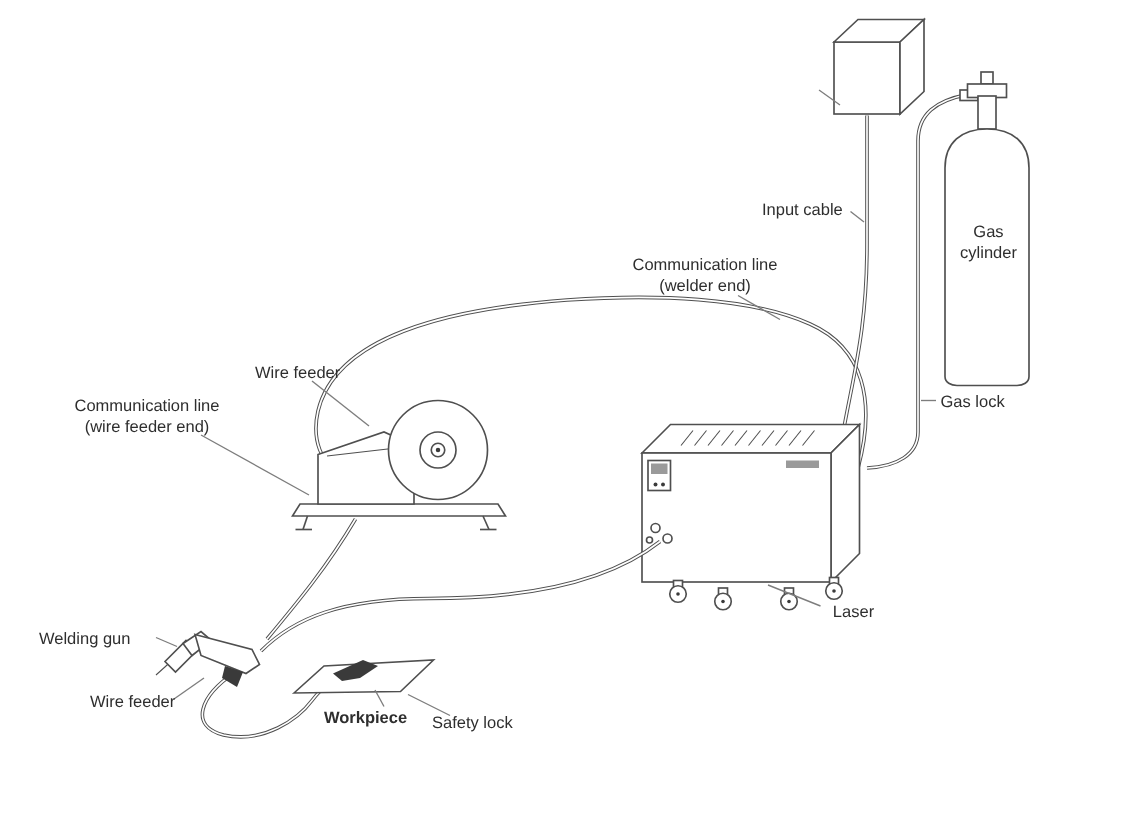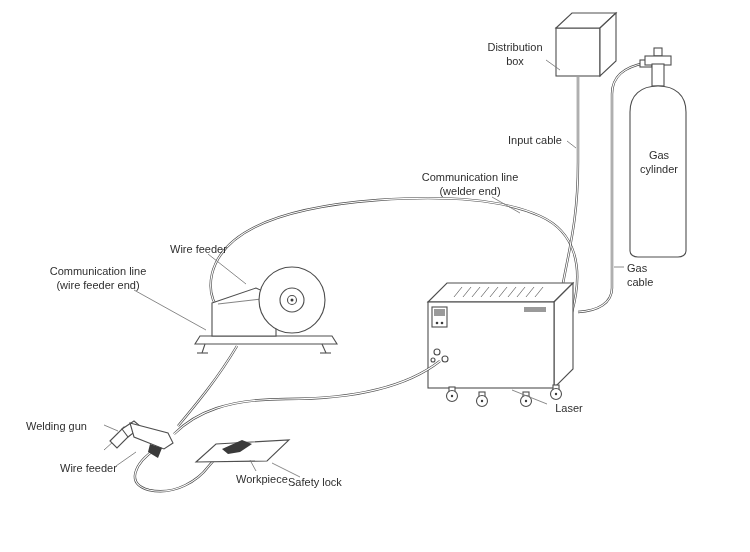--- a/index.html
+++ b/index.html
@@ -160,30 +160,28 @@
       <line class="leader" x1="208" y1="254" x2="246" y2="284"></line>
       <line class="leader" x1="134" y1="290" x2="206" y2="330"></line>
       <line class="leader" x1="547" y1="404" x2="512" y2="390"></line>
       <line class="leader" x1="104" y1="425" x2="118" y2="431"></line>
       <line class="leader" x1="116" y1="466" x2="136" y2="452"></line>
       <line class="leader" x1="256" y1="471" x2="250" y2="460"></line>
       <line class="leader" x1="300" y1="477" x2="272" y2="463"></line>
     </g>
   </svg>
 
-  <div class="lbl center" style="left:482px; top:40px;  width:66px;">Distribution
-box</div>
   <div class="lbl right" style="left:508px; top:133px; width:58px;">Input cable</div>
   <div class="lbl center" style="left:420px; top:170px; width:100px;">Communication line
 (welder end)</div>
   <div class="lbl center" style="left:634px; top:148px; width:50px;">Gas
 cylinder</div>
-  <div class="lbl" style="left:627px; top:261px; width:48px;">Gas cable</div>
+  <div class="lbl" style="left:627px; top:261px; width:48px;">Gas lock</div>
   <div class="lbl" style="left:170px; top:242px; width:60px;">Wire feeder</div>
   <div class="lbl center" style="left:44px;  top:264px; width:108px;">Communication line
 (wire feeder end)</div>
   <div class="lbl" style="left:551px; top:401px; width:36px;text-align:center;">Laser</div>
   <div class="lbl" style="left:26px;  top:419px; width:64px;">Welding gun</div>
   <div class="lbl" style="left:60px;  top:461px; width:60px;">Wire feeder</div>
-  <div class="lbl" style="left:236px; top:472px; width:52px;">Workpiece</div>
+  <div class="lbl" style="left:216px; top:472px; width:52px;font-weight:bold;">Workpiece</div>
   <div class="lbl" style="left:288px; top:475px; width:56px;">Safety lock</div>
 
 </div>
 
 </body></html>

